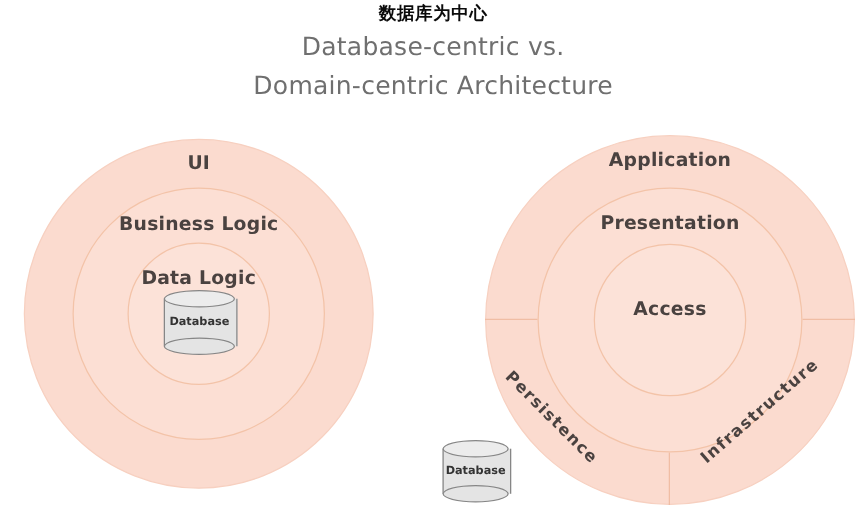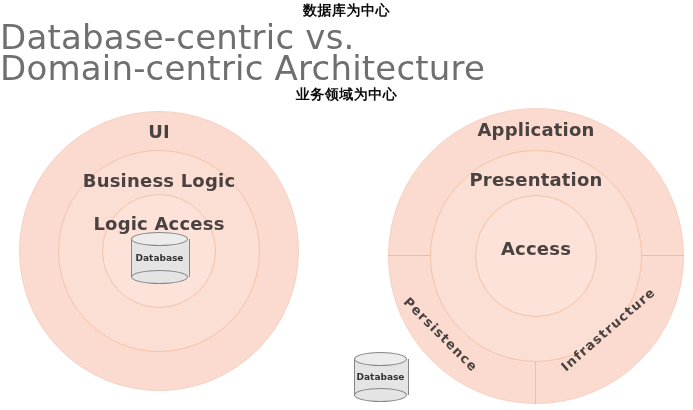--- a/index.html
+++ b/index.html
@@ -17,41 +17,41 @@
     font-family:"DejaVu Sans","Liberation Sans",sans-serif;
     font-size:14px;font-weight:700;color:#0b0b0b;
     letter-spacing:0.5px;white-space:nowrap;
     text-align:center;
   }
   #cn-top{left:0;right:0;top:2px;}
   #cn-bottom{left:0;right:0;top:86px;}
 
   .title{
     position:absolute;left:0;right:0;top:22px;
-    text-align:left;
+    text-align:center;
     font-family:"DejaVu Sans","Liberation Sans",sans-serif;
-    font-size:34px;font-weight:400;color:#6f6f6f;
+    font-size:20px;font-weight:400;color:#6f6f6f;
     line-height:31px;letter-spacing:0.2px;
     white-space:pre-line;
   }
 
   
   .ring{
     position:absolute;border-radius:50%;
     box-sizing:border-box;
   }
   .ring-outer{background:#fbdbcf;border:1px solid #f7d0c0;}
   .ring-mid{background:#fcdfd4;border:1px solid #f3c3a8;}
   .ring-in{background:#fce2d8;border:1px solid #f3c3a8;}
 
   .ring-label{
     position:absolute;left:0;right:0;
     text-align:center;
     font-family:"DejaVu Sans","Liberation Sans",sans-serif;
-    font-size:18px;font-weight:700;color:#4a4240;
+    font-size:15px;font-weight:700;color:#4a4240;
     white-space:nowrap;letter-spacing:0.2px;
   }
 
   
   .divider{position:absolute;background:#f0bda4;}
 
   .rot-label{
     position:absolute;
     font-family:"DejaVu Sans","Liberation Sans",sans-serif;
     font-size:13px;font-weight:700;color:#4a4240;
@@ -86,35 +86,34 @@
 </head>
 <body>
 
 <div id="stage">
 
   <div class="cn-note" id="cn-top">数据库为中心</div>
 
   <div class="title">Database-centric vs.
 Domain-centric Architecture</div>
 
-  <div class="cn-note" id="cn-bottom">业务领域为中心</div>
 
   <div>
 
     <div class="ring ring-outer" style="left:19px;top:111px;width:280px;height:280px;"></div>
 
     <div class="ring ring-mid" style="left:58px;top:150px;width:202px;height:202px;"></div>
 
     <div class="ring ring-in" style="left:102px;top:194px;width:114px;height:114px;"></div>
 
     <div class="ring-label" style="top:121px;left:19px;width:280px;">UI</div>
 
     <div class="ring-label" style="top:170px;left:19px;width:280px;">Business Logic</div>
 
-    <div class="ring-label" style="top:213px;left:19px;width:280px;">Logic Access</div>
+    <div class="ring-label" style="top:213px;left:19px;width:280px;">Data Logic</div>
 
     <div class="db" style="left:131px;top:232px;width:57px;height:52px;">
       <div class="body"></div>
       <div class="bottom"></div>
       <div class="top"></div>
       <div class="dblabel">Database</div>
     </div>
   </div>
 
   <div>

